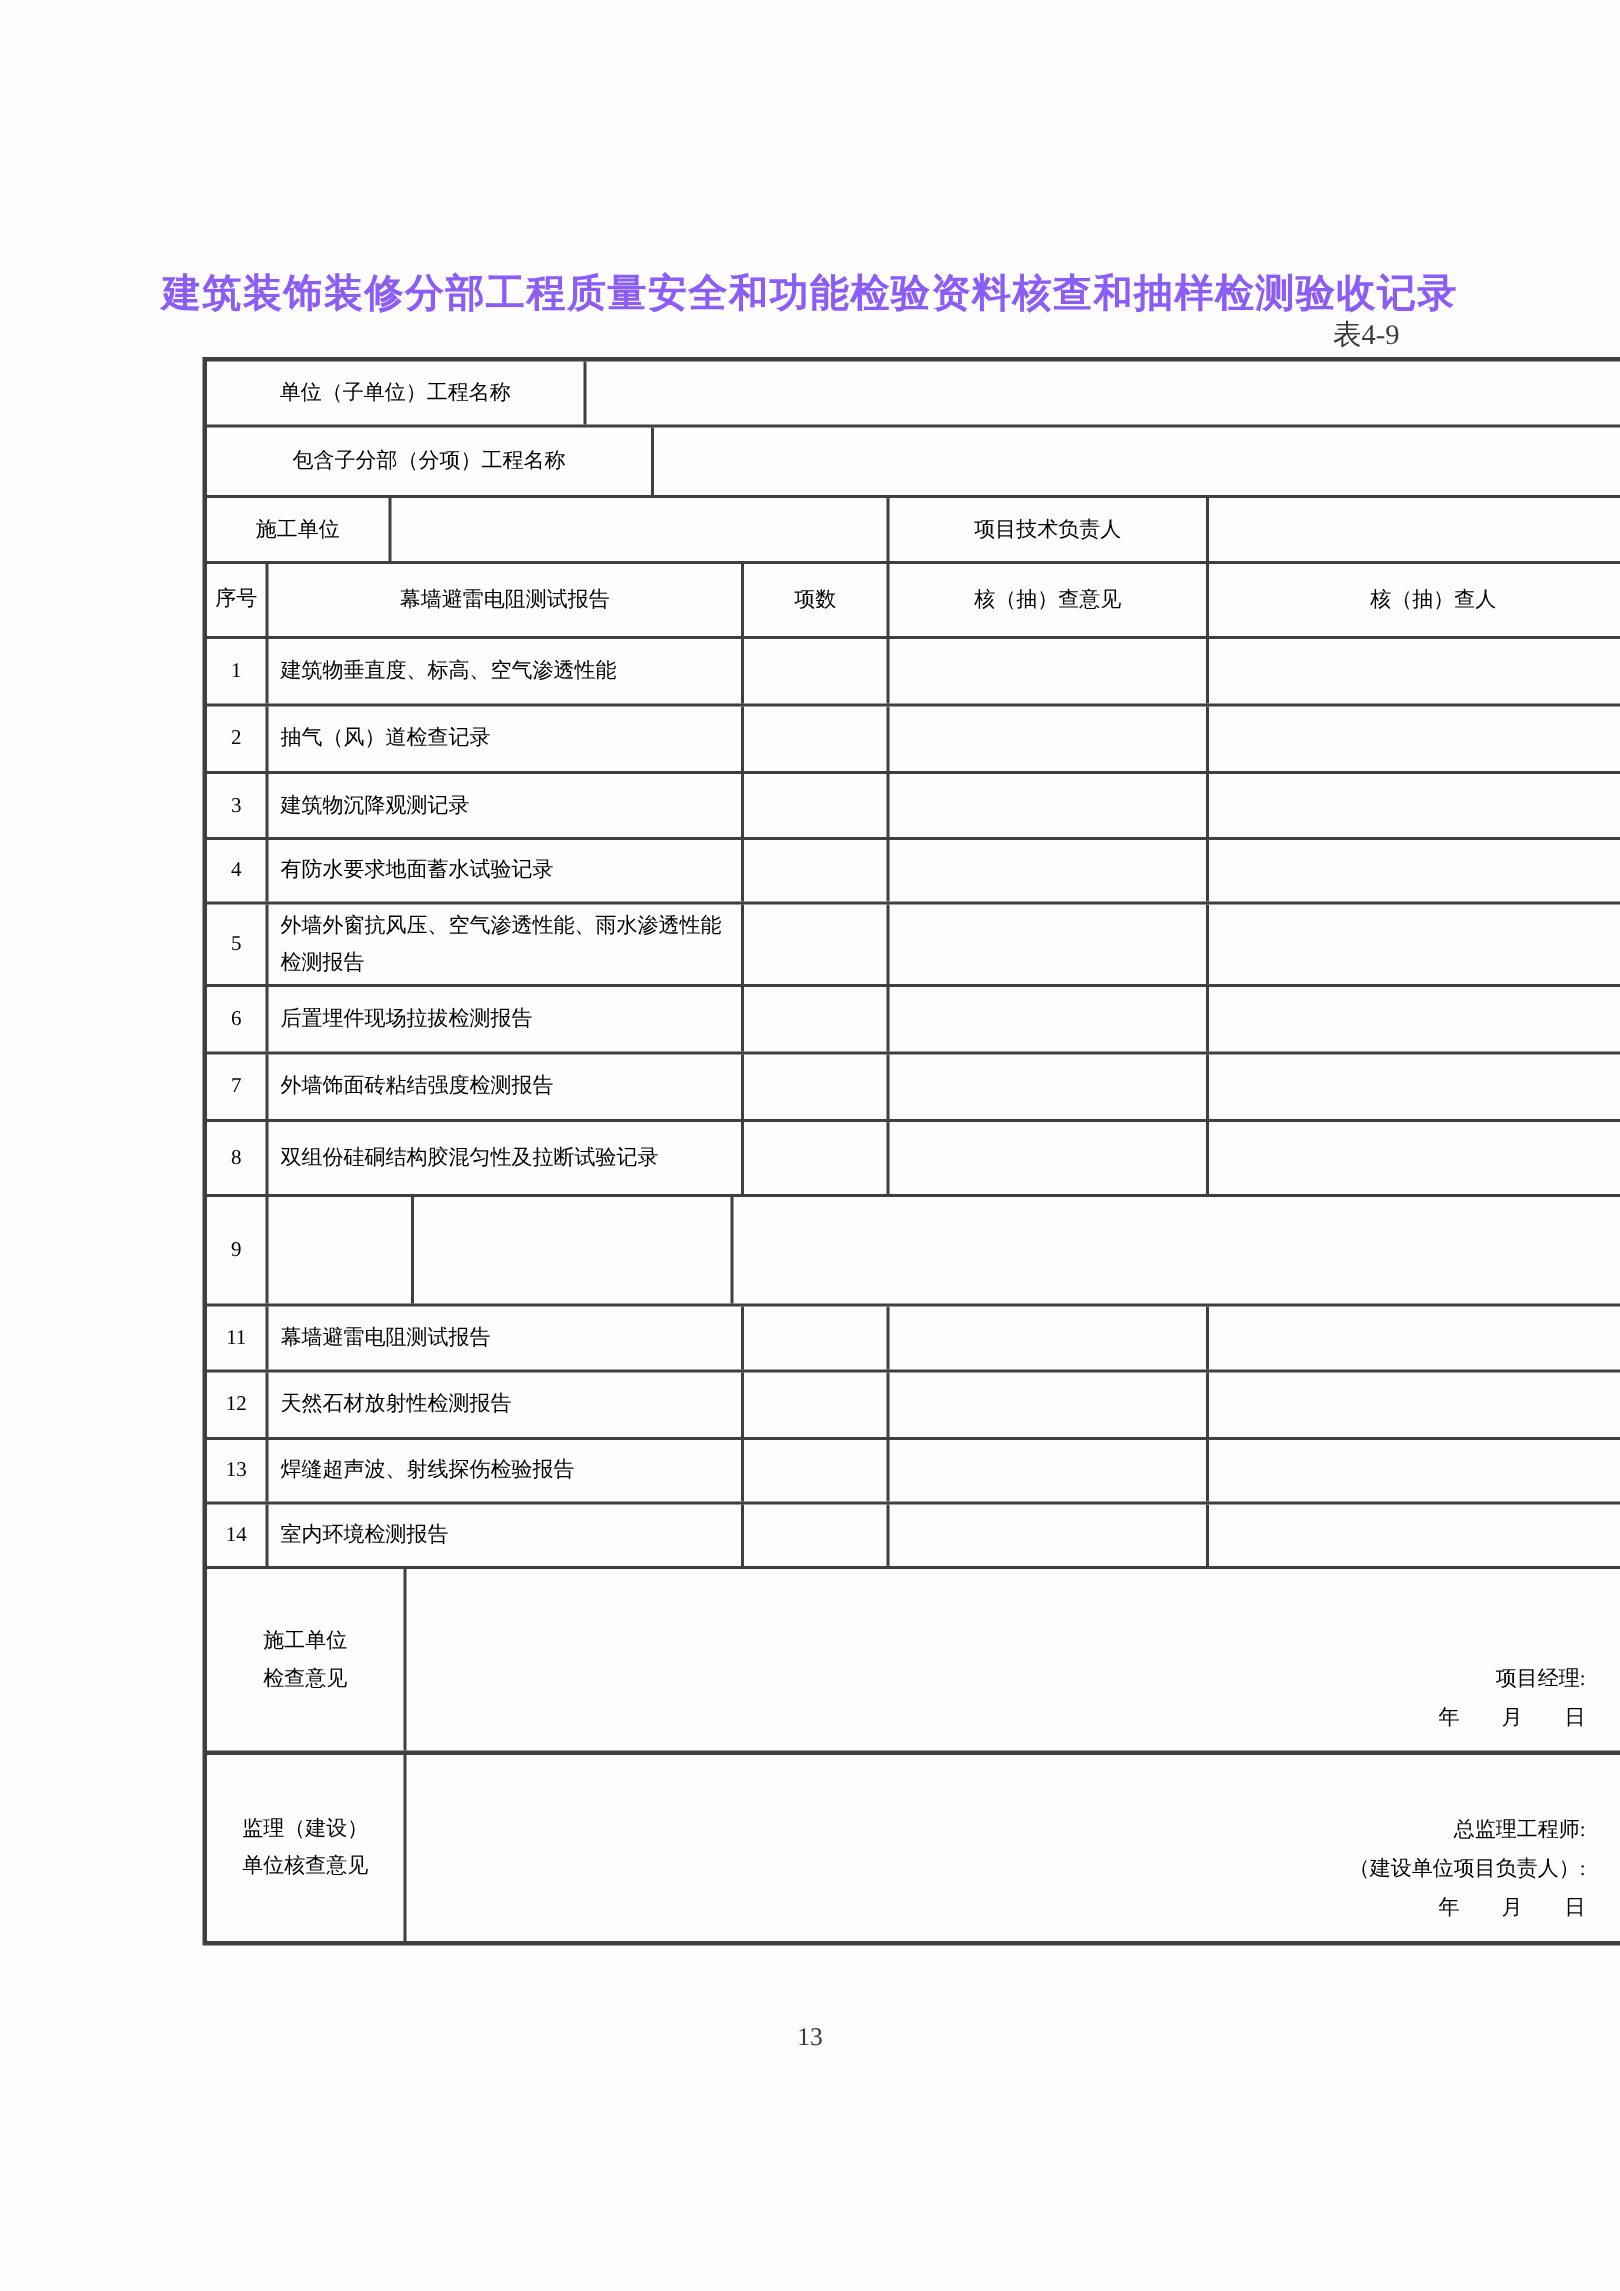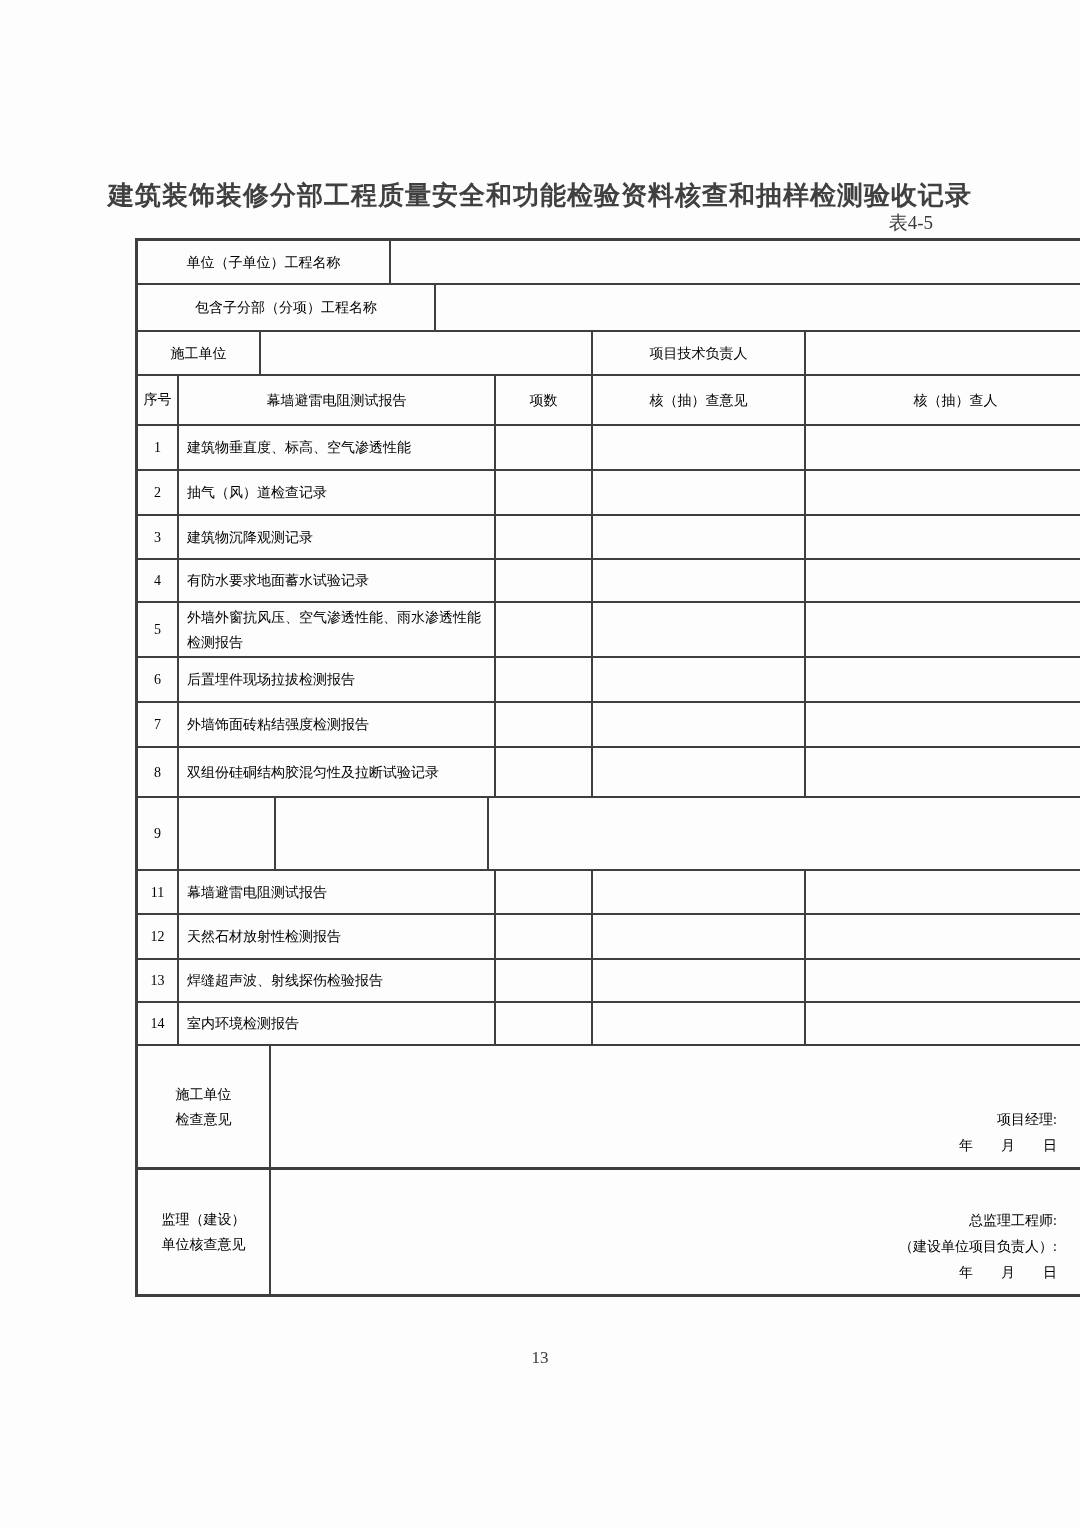--- a/index.html
+++ b/index.html
@@ -4,21 +4,21 @@
 <style>
   html,body{margin:0;padding:0;background:#e8e8e8;}
   .sheet{
     position:relative;width:1080px;height:1527px;background:#fdfdfd;
     font-family:"Liberation Serif","DejaVu Serif",serif;color:#333;
     overflow:hidden;
   }
   .doc-title{
     position:absolute;top:178px;left:0;right:0;text-align:center;
     font-family:"Liberation Sans","DejaVu Sans",sans-serif;
-    font-weight:bold;font-size:26px;color:#404040;letter-spacing:1px;
+    font-weight:bold;font-size:26px;color:#8b5cf6;letter-spacing:1px;
   }
   .table-tag{
     position:absolute;top:210px;right:147px;font-size:19px;color:#3a3a3a;
   }
   .form-table{
     position:absolute;top:238px;left:135px;width:973px;
     border:3px solid #3f3f3f;box-sizing:border-box;background:#fdfdfd;
     font-size:14px;color:#000000;
   }
   .trow{display:flex;border-bottom:2px solid #3f3f3f;box-sizing:border-box;}
@@ -45,21 +45,21 @@
     position:absolute;top:1348px;left:0;right:0;text-align:center;
     font-size:17px;color:#3a3a3a;
   }
 </style>
 </head>
 <body>
 
 <div class="sheet">
 
   <div class="doc-title">建筑装饰装修分部工程质量安全和功能检验资料核查和抽样检测验收记录</div>
-  <div class="table-tag">表4-5</div>
+  <div class="table-tag">表4-9</div>
 
   <div class="form-table">
 
     <div class="trow" style="height:44px">
       <div class="cell center" style="width:253px">单位（子单位）工程名称</div>
       <div class="cell flex1"></div>
     </div>
 
     <div class="trow" style="height:47px">
       <div class="cell center" style="width:298px">包含子分部（分项）工程名称</div>

